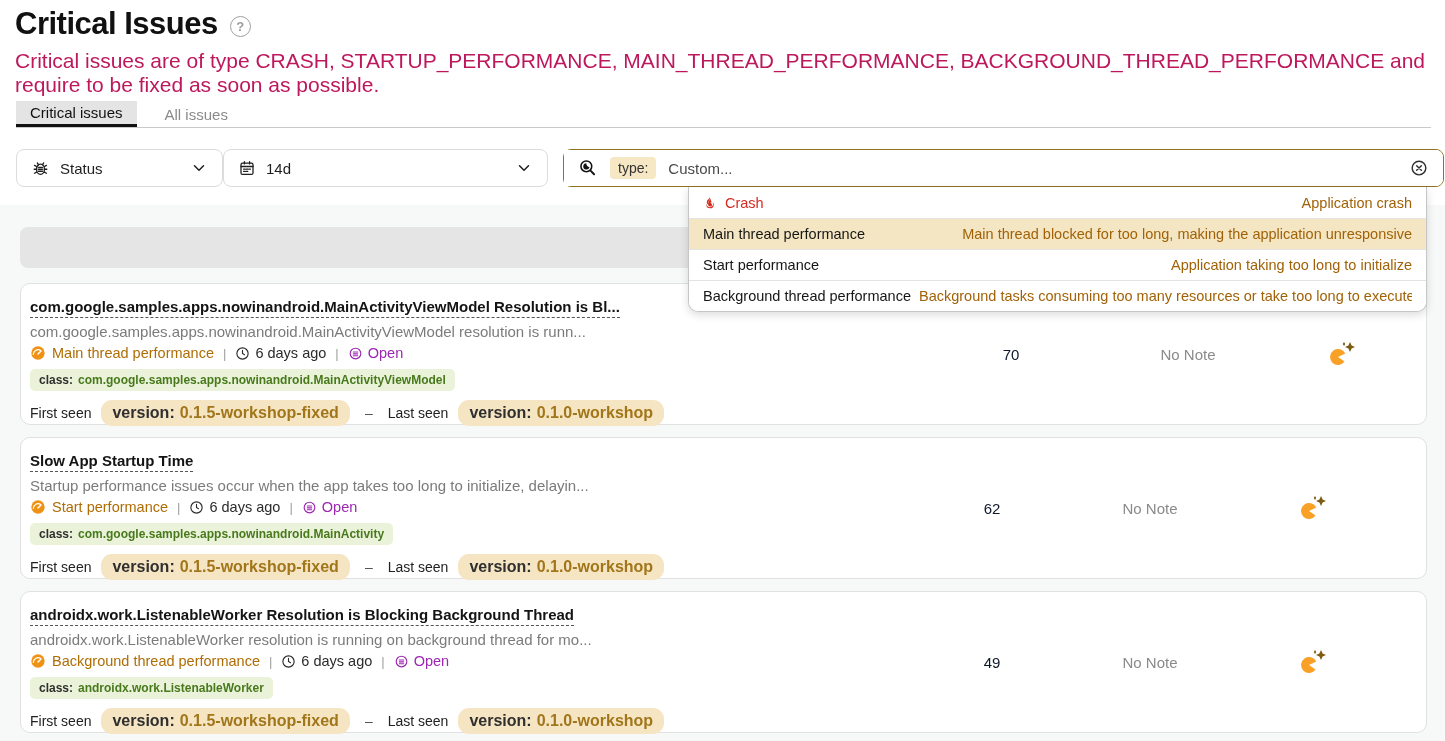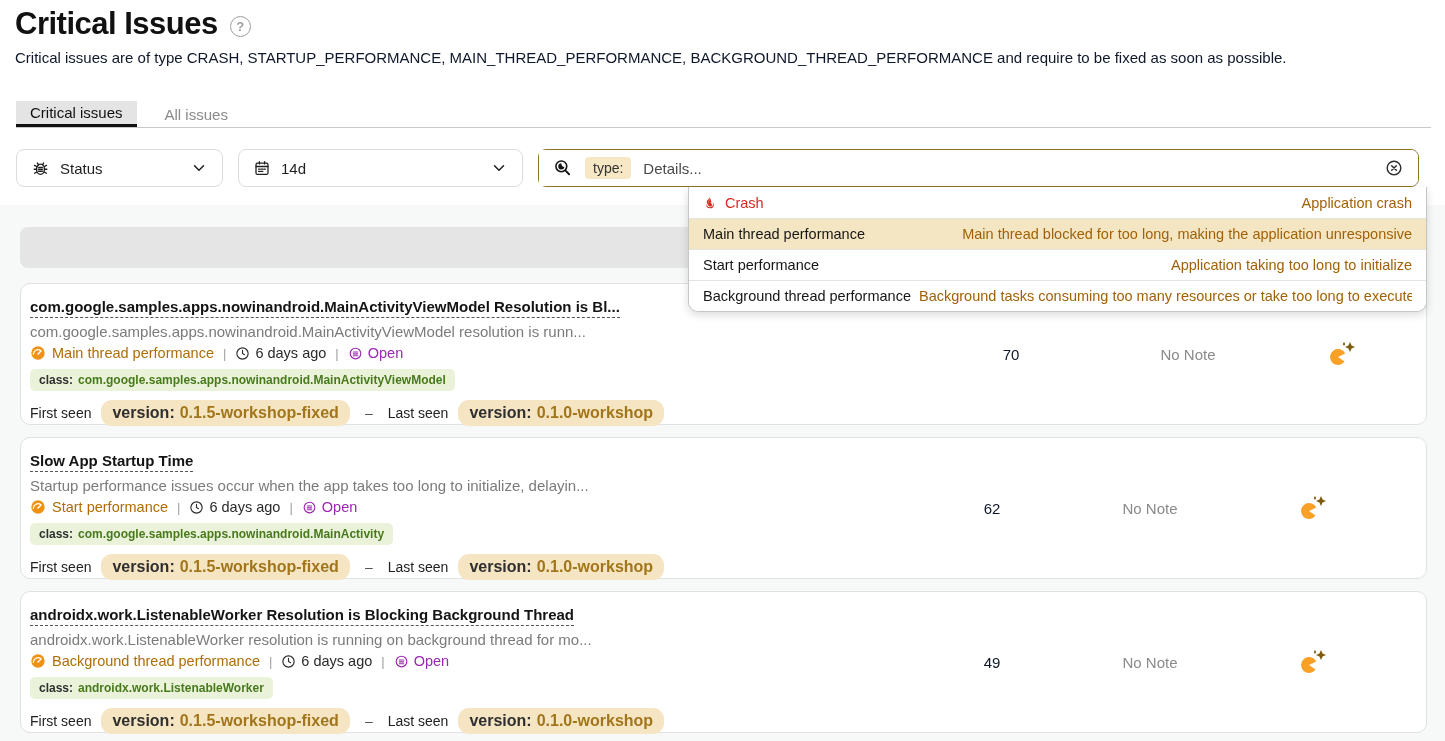--- a/index.html
+++ b/index.html
@@ -7,36 +7,36 @@
     font-family:"Liberation Sans", sans-serif; color:#1f1f1f; overflow:hidden; }
   .page { position:relative; width:1445px; height:741px; }
 
   
   .page-header { position:absolute; left:15px; top:6px; }
   .title-row { display:flex; align-items:center; gap:12px; }
   .page-title { font-size:31px; font-weight:900; letter-spacing:-0.5px; color:#111; }
   .help-icon { width:21px; height:21px; border:1.5px solid #9e9e9e; border-radius:50%;
     color:#9e9e9e; font-size:13px; font-weight:700; display:flex; align-items:center;
     justify-content:center; margin-top:4px; }
-  .subtitle { margin-top:7px; font-size:15px; color:#0f172a; }
+  .subtitle { margin-top:7px; font-size:21px; color:#be185d; }
 
   
   .tabbar { position:absolute; left:16px; top:101px; width:1415px; height:27px;
     display:flex; align-items:stretch; gap:14px; border-bottom:1px solid #c9c9c9; }
   .tab { display:flex; align-items:center; padding:0 14px; font-size:15px; cursor:pointer; }
   .tab.active { background:#e4e4e4; color:#111; border-bottom:3px solid #111; font-weight:400; }
   .tab.inactive { color:#8a8a8a; }
 
   
   .filters { position:absolute; left:16px; top:149px; height:38px; display:flex; }
   .select { height:38px; border:1px solid #dcdcdc; border-radius:8px; background:#fff;
     display:flex; align-items:center; padding:0 14px; gap:10px; font-size:15px; cursor:pointer; }
   .select .grow { flex:1; }
   .sel-status { width:207px; }
-  .sel-date { width:285px; margin-left:15px; }
+  .sel-date { width:325px; }
 
   .search-group { margin-left:15px; width:881px; height:38px; display:flex;
     border:1.5px solid #8f7426; border-radius:8px; background:#fff; overflow:visible; }
   .custom-search-btn { width:141px; display:flex; align-items:center; justify-content:center;
     font-size:15px; color:#1f1f1f; border-right:1.5px solid #8f7426; cursor:pointer;
     border-radius:7px 0 0 7px; background:#fff; }
   .search-box { flex:1; display:flex; align-items:center; gap:12px; padding:0 14px;
     border-radius:0 7px 7px 0; background:#fff; }
   .chip-type { background:#f6e7c5; border-radius:4px; padding:3px 8px; font-size:14px;
     color:#333; }
@@ -147,21 +147,21 @@
     <div class="search-group">
       <div class="search-box">
         <span class="icon">
           <svg width="20" height="20" viewBox="0 0 24 24" fill="none">
             <circle cx="10" cy="10" r="6.5" stroke="#141414" stroke-width="1.9"></circle>
             <path d="M15 15.2 19.3 19.5" stroke="#141414" stroke-width="2.3" stroke-linecap="round"></path>
             <path d="M10 6.2a3.8 3.8 0 1 0 3.8 4.6 4.6 4.6 0 0 1-3.8-4.6z" fill="#141414"></path>
           </svg>
         </span>
         <span class="chip-type">type:</span>
-        <span class="search-placeholder">Details...</span>
+        <span class="search-placeholder">Custom...</span>
         <span class="icon">
           <svg width="20" height="20" viewBox="0 0 24 24" fill="none" stroke="#2d2d2d" stroke-width="1.7" stroke-linecap="round">
             <circle cx="12" cy="12" r="8.2"></circle>
             <path d="M9.2 9.2l5.6 5.6M14.8 9.2l-5.6 5.6"></path>
           </svg>
         </span>
       </div>
     </div>
   </div>
 

